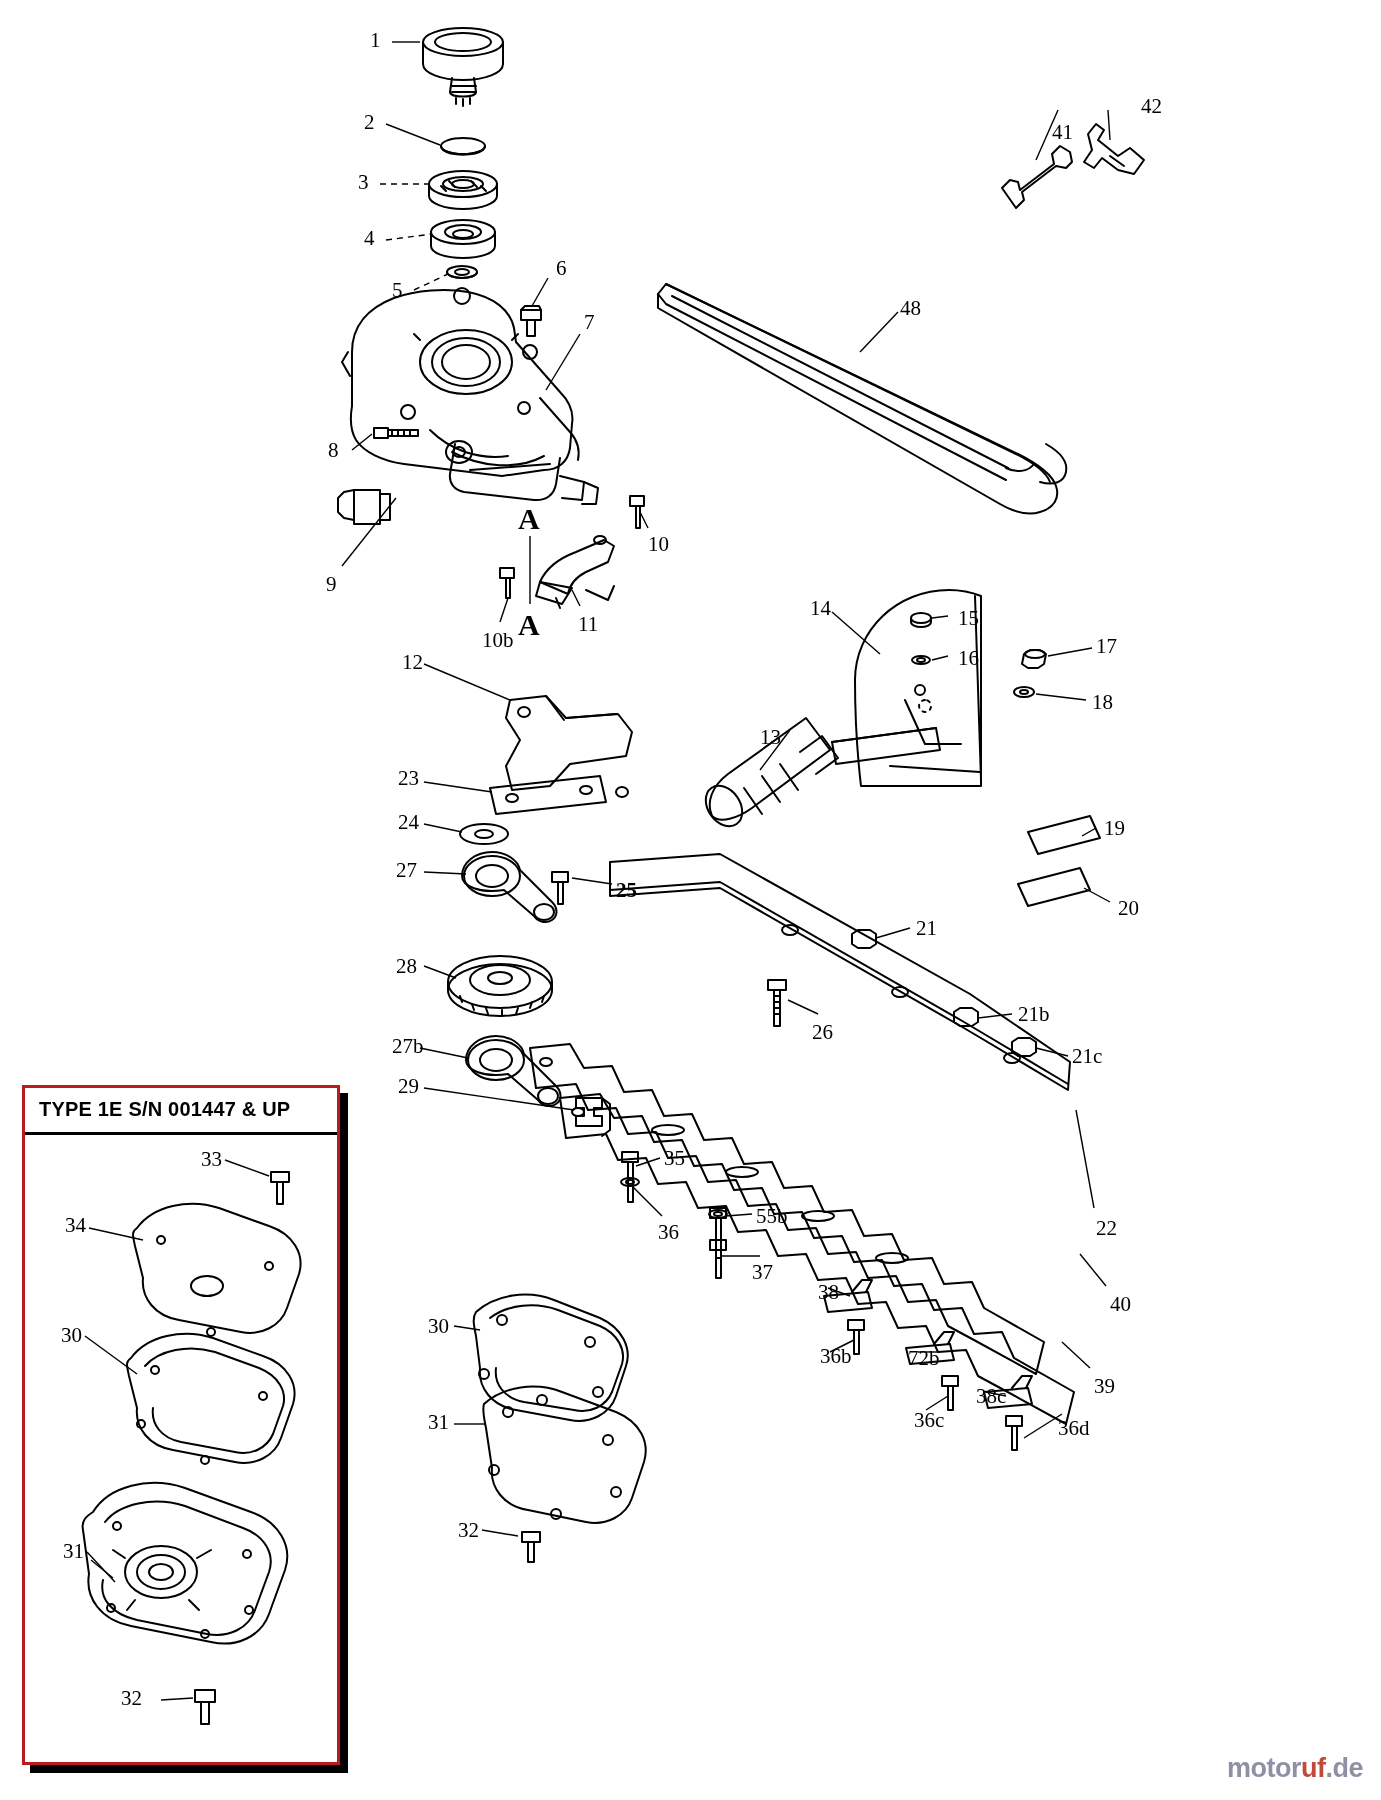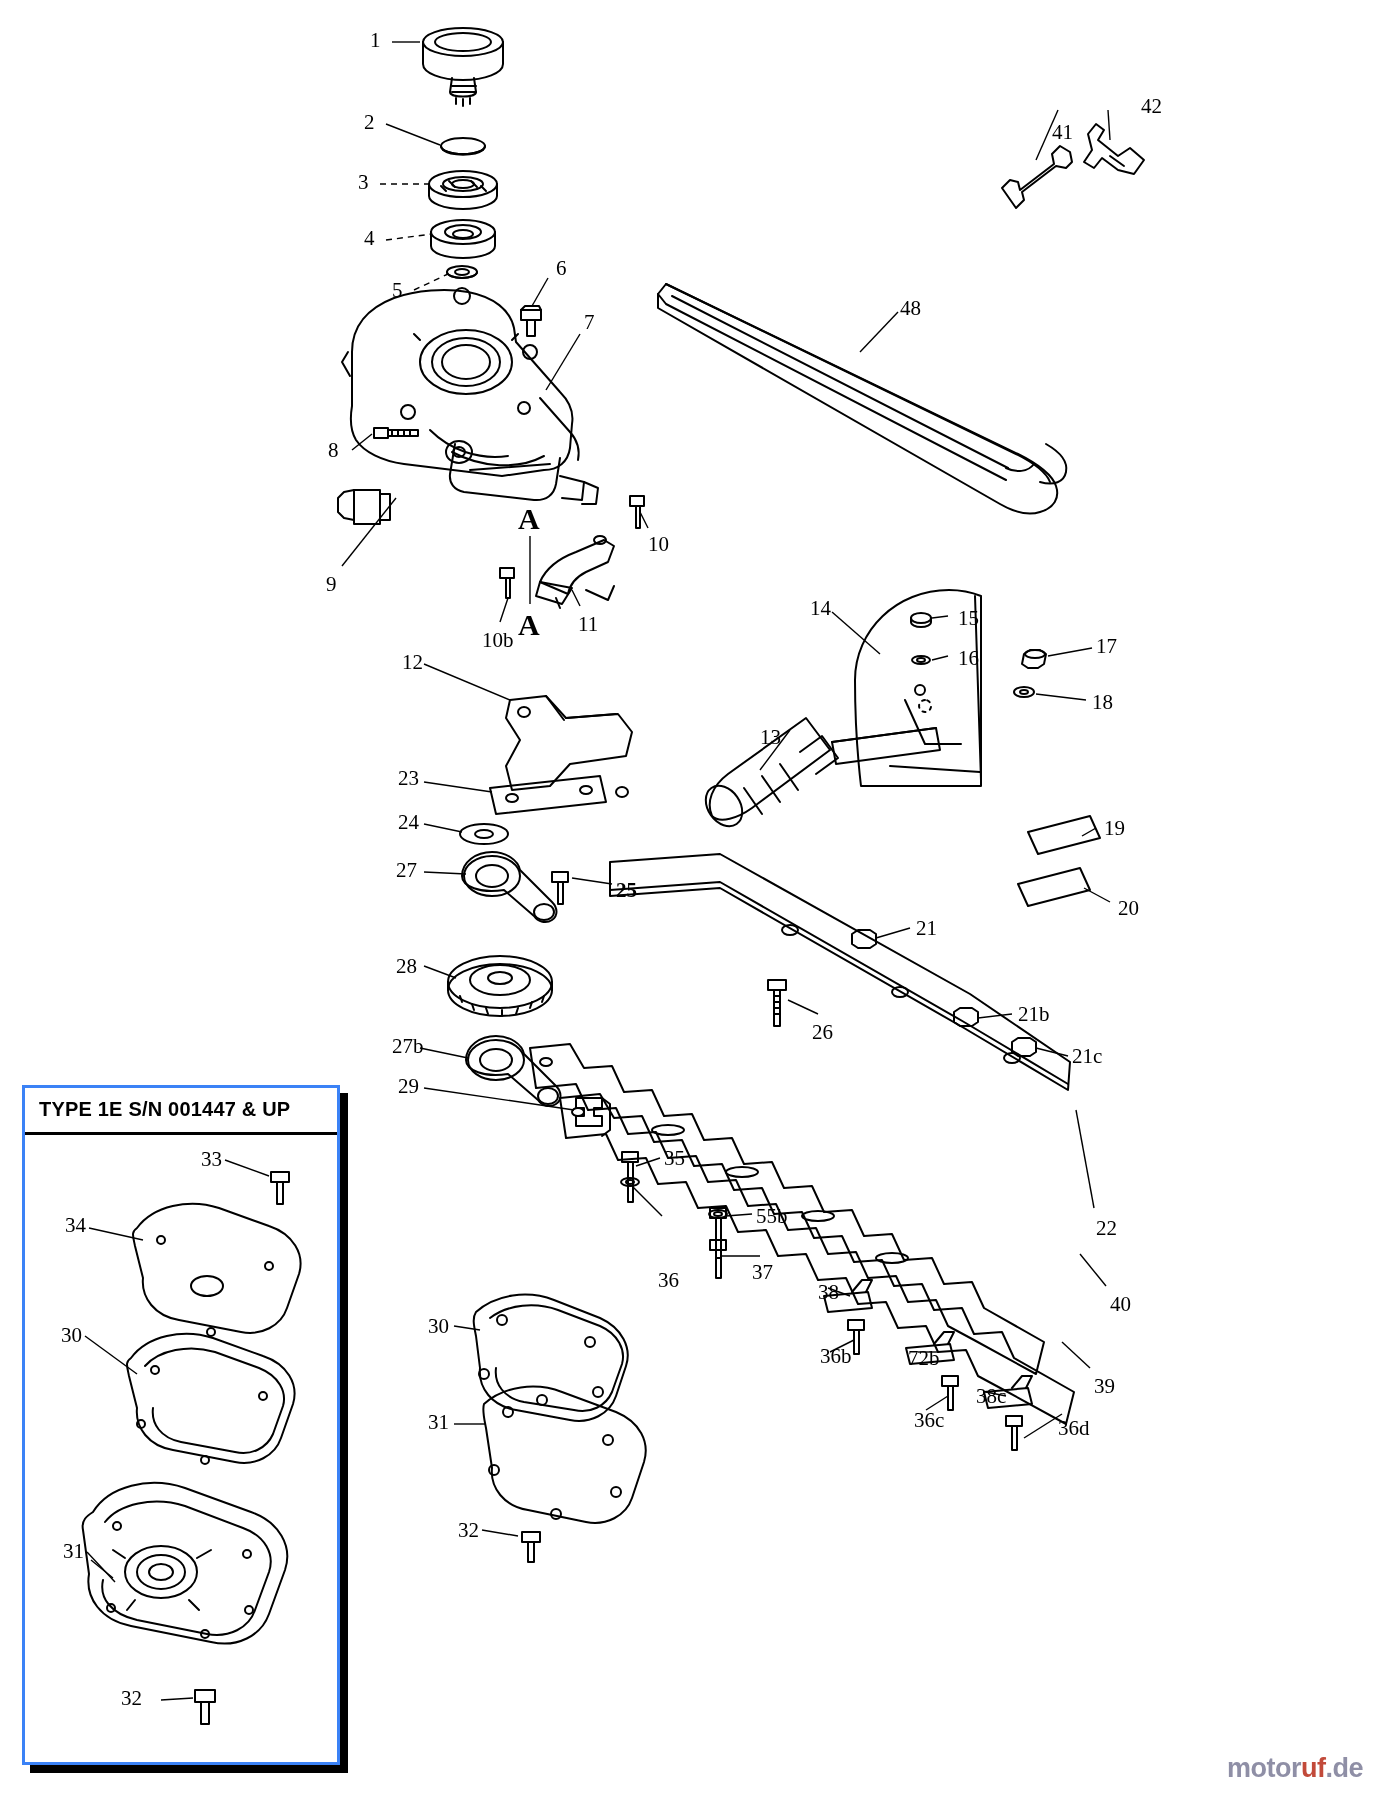--- a/index.html
+++ b/index.html
@@ -33,21 +33,21 @@
     height: 1800px;
     pointer-events: none;
   }
   
   #inset {
     position: absolute;
     left: 22px;
     top: 1085px;
     width: 318px;
     height: 680px;
-    border: 3px solid #3b82f6;
+    border: 3px solid #b91c1c;
     background: #ffffff;
     box-sizing: border-box;
   }
   #inset-shadow {
     position: absolute;
     left: 30px;
     top: 1093px;
     width: 318px;
     height: 680px;
     background: #000;
@@ -512,21 +512,21 @@
   <div class="callout" style="left:812px;  top:1022px;">26</div>
   <div class="callout" style="left:396px;  top:860px;">27</div>
   <div class="callout" style="left:392px;  top:1036px;">27b</div>
   <div class="callout" style="left:396px;  top:956px;">28</div>
   <div class="callout" style="left:398px;  top:1076px;">29</div>
   <div class="callout" style="left:428px;  top:1316px;">30</div>
   <div class="callout" style="left:428px;  top:1412px;">31</div>
   <div class="callout" style="left:458px;  top:1520px;">32</div>
   <div class="callout" style="left:664px;  top:1148px;">35</div>
   <div class="callout" style="left:756px;  top:1206px;">55b</div>
-  <div class="callout" style="left:658px;  top:1222px;margin-top:48px;">36</div>
+  <div class="callout" style="left:658px;  top:1222px;">36</div>
   <div class="callout" style="left:820px;  top:1346px;">36b</div>
   <div class="callout" style="left:914px;  top:1410px;">36c</div>
   <div class="callout" style="left:1058px; top:1418px;text-align:right;">36d</div>
   <div class="callout" style="left:752px;  top:1262px;">37</div>
   <div class="callout" style="left:818px;  top:1282px;">38</div>
   <div class="callout" style="left:908px;  top:1348px;">72b</div>
   <div class="callout" style="left:976px;  top:1386px;">38c</div>
   <div class="callout" style="left:1094px; top:1376px;">39</div>
   <div class="callout" style="left:1110px; top:1294px;">40</div>
   <div class="callout" style="left:1052px; top:98px;margin-top:24px;">41</div>

